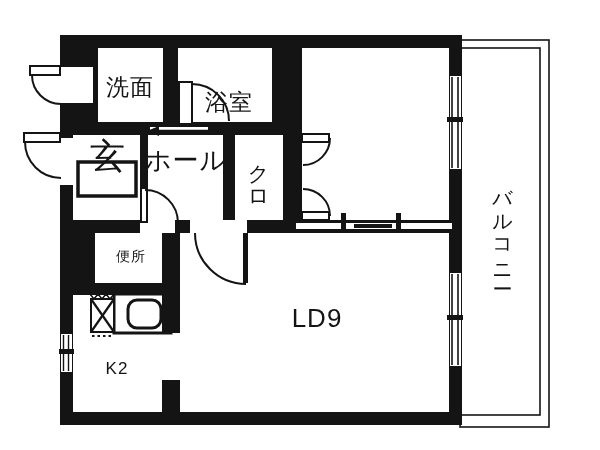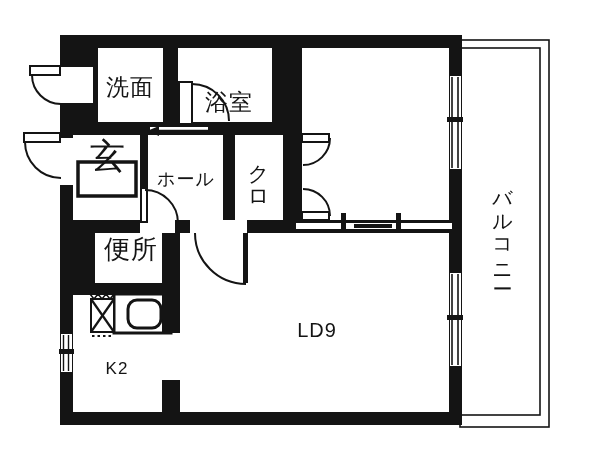--- a/index.html
+++ b/index.html
@@ -134,19 +134,19 @@
         <line class="ln" stroke-width="2.2" x1="114" y1="299" x2="91" y2="332"></line>
         <path class="ln" stroke-width="1.5" d="M 90 294 l 4 5 l 4 -5 l 4 5 l 4 -5 l 4 5 l 4 -5"></path>
         <path class="ln" stroke-width="2" stroke-dasharray="2.5 3" d="M 92 336 L 113 336"></path>
       </g>
     </g>
   </svg>
 
   <div class="lbl" style="left:130px;top:88px;font-size:23px">洗面</div>
   <div class="lbl" style="left:229px;top:103px;font-size:23px">浴室</div>
   <div class="lbl" style="left:108px;top:156px;font-size:35px">玄</div>
-  <div class="lbl" style="left:186px;top:180px;font-size:18px">ホール</div>
+  <div class="lbl" style="left:186px;top:160px;font-size:26px">ホール</div>
   <div class="lbl v" style="left:259px;top:176px;font-size:21px">クロ</div>
-  <div class="lbl" style="left:131px;top:249px;font-size:26px">便所</div>
+  <div class="lbl" style="left:131px;top:257px;font-size:14px">便所</div>
   <div class="lbl" style="left:117px;top:369px;font-size:17px">K2</div>
-  <div class="lbl" style="left:317px;top:330px;font-size:20px">LD9</div>
+  <div class="lbl" style="left:317px;top:318px;font-size:26px">LD9</div>
   <div class="lbl v" style="left:503px;top:228px;font-size:20px">バルコニー</div>
 </div>
 
 </body></html>

